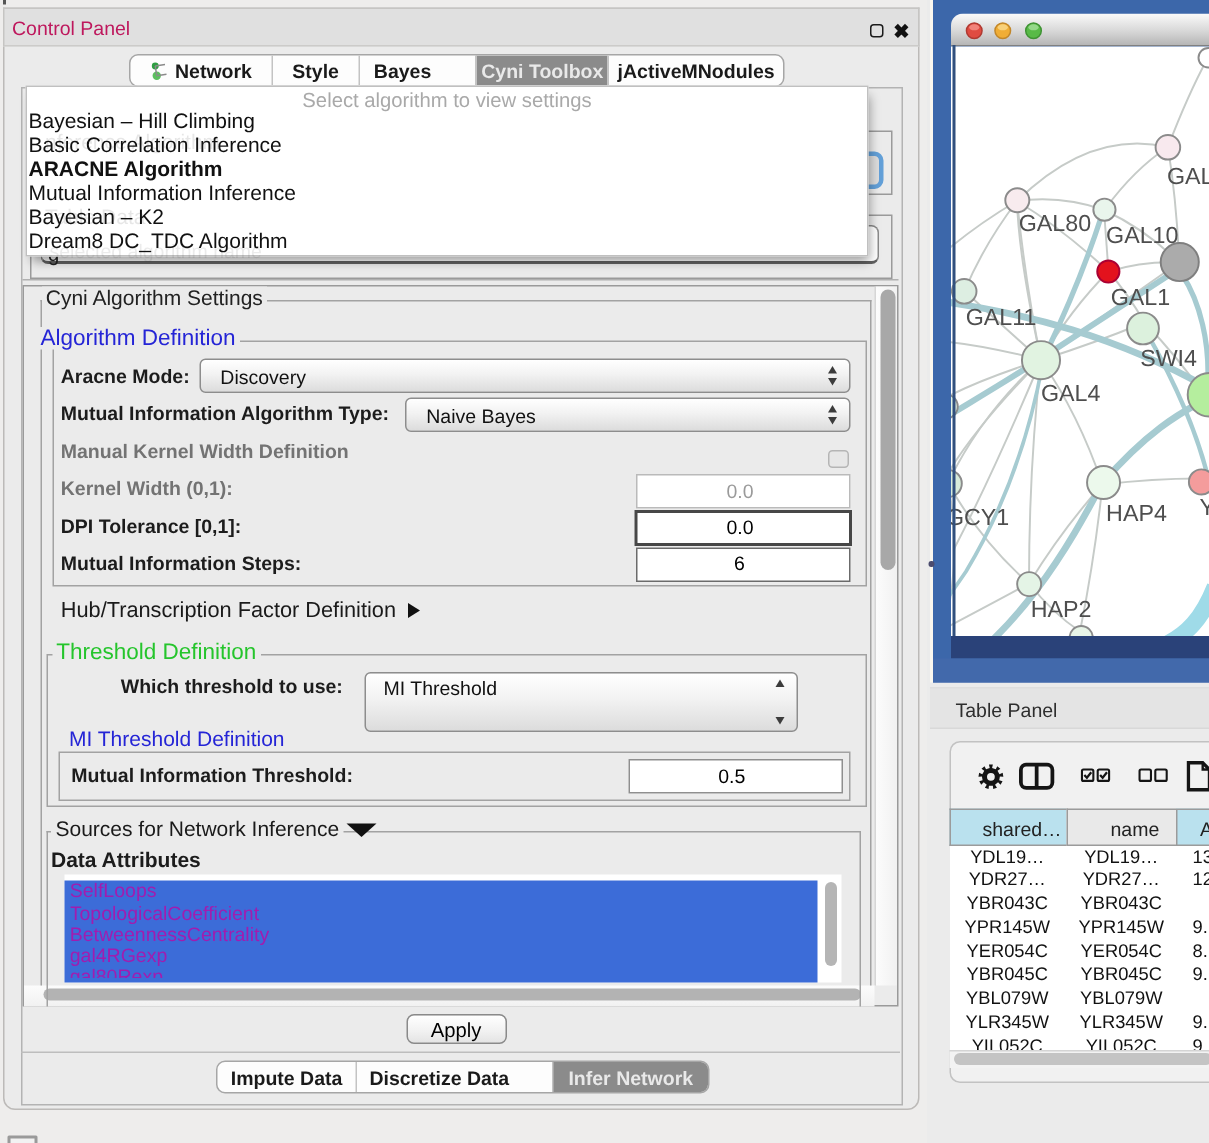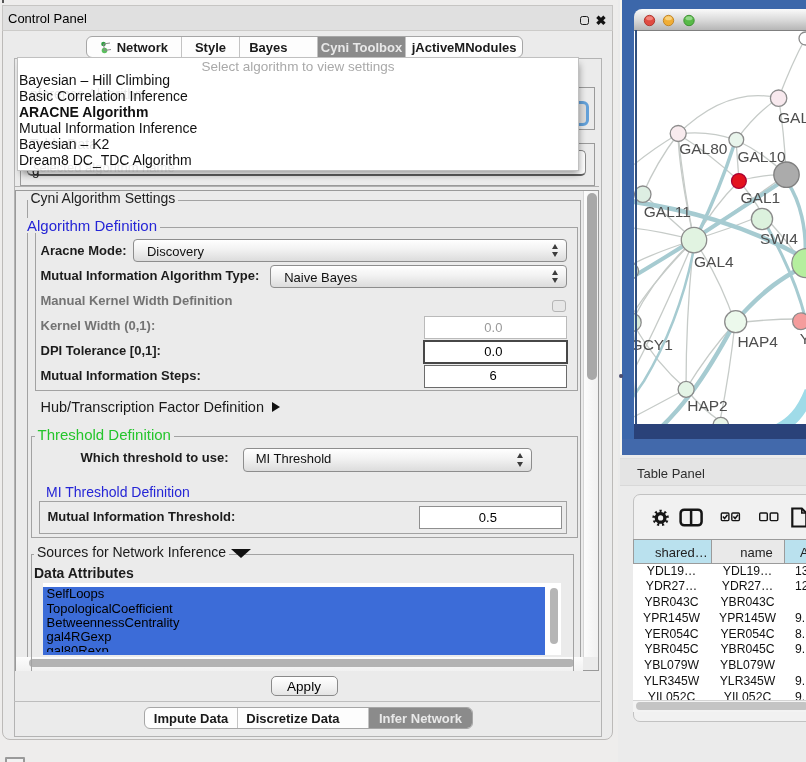--- a/index.html
+++ b/index.html
@@ -20,21 +20,21 @@
 .seg div:first-child{border-left:none}
 .seg .sel{background:#8b8b8b;color:#e9e9e9;margin-left:20px;}
 .ditem{font-size:14px;color:#111;white-space:nowrap;position:absolute;left:19px}
 </style>
 </head>
 <body>
 
 <div class="abs" style="left:2px;top:0;width:2px;height:3px;background:#555"></div>
 <div class="abs" style="left:2px;top:5px;width:611px;height:735px;background:#ebebeb;border:1px solid #bcbab8;border-radius:0 0 8px 8px"></div>
 <div class="abs" style="left:2px;top:5px;width:611px;height:26px;background:#e0e0e0;border:1px solid #c6c5c3;border-bottom:1px solid #cccbc9"></div>
-<div class="abs" style="left:8px;top:11px;font-size:13px;color:#000000">Control Panel</div>
+<div class="abs" style="left:8px;top:11px;font-size:13px;color:#be185d">Control Panel</div>
 <div class="abs" style="left:580px;top:15.5px;width:9px;height:9px;border:1.6px solid #1a1a1a;border-radius:2.5px"></div>
 <div class="abs" style="left:595.5px;top:12.5px;font-size:13px;font-weight:bold;color:#111">✖</div>
 
 <div class="seg" style="left:86px;top:36px;width:437px">
 <div style="width:99px"><svg width="13" height="13" viewBox="0 0 13 13" style="vertical-align:-2px">
         <circle cx="3.5" cy="3" r="2.3" fill="#2f9e42"></circle>
         <circle cx="4.5" cy="9.5" r="2.8" fill="#5bbf5e"></circle>
         <path d="M3.5 3 L4.5 9.5 M4.5 9.5 L11 8.5 M3.5 3 L10 2" stroke="#8a8a8a" stroke-width="1" fill="none"></path>
       </svg> Network</div>
 <div style="width:61px">Style</div>
@@ -86,38 +86,38 @@
 <div class="fld" style="left:423.3px;top:340.3px;width:145.2px;height:24px;border:2px solid #474747;color:#000;line-height:20px;padding-right:5px">0.0</div>
 <div class="lbl" style="left:40.5px;top:368.4px">Mutual Information Steps:</div>
 <div class="fld" style="left:423.7px;top:365.2px;width:143.7px;height:22.5px;border:1px solid #6b6b6b;color:#000;line-height:20.5px;padding-right:5px">6</div>
 
 <div class="abs" style="left:40.5px;top:398.8px;font-size:14.5px;color:#1a1a1a">Hub/Transcription Factor Definition</div>
 <div class="abs" style="left:272px;top:402px;width:0;height:0;border-top:5.5px solid transparent;border-bottom:5.5px solid transparent;border-left:8px solid #111"></div>
 
 <div class="grp" style="left:31px;top:435.5px;width:547px;height:102.5px"></div>
 <div class="gl" style="left:34.5px;top:426.6px;font-size:15px;color:#25c52c">Threshold Definition</div>
 <div class="lbl" style="left:80.5px;top:450.2px">Which threshold to use:</div>
-<div class="combo" style="left:242.7px;top:447.5px;width:289px;height:24px">
+<div class="combo" style="left:242.7px;top:447.5px;width:289px;height:40px">
     <span class="tx" style="top:2.5px;left:12px">MI Threshold</span>
     <span class="up"></span>
     <span class="dn"></span>
   </div>
 <div class="grp" style="left:39px;top:500.5px;width:528px;height:33.5px"></div>
 <div class="gl" style="left:43px;top:485px;font-size:14px;color:#2525d6">MI Threshold Definition</div>
 <div class="lbl" style="left:47.5px;top:509.2px">Mutual Information Threshold:</div>
 <div class="fld" style="left:418.9px;top:506.3px;width:142.9px;height:23px;border:1px solid #8f8f8f;color:#000;line-height:21px;padding-right:5px">0.5</div>
 
 <div class="abs" style="left:31px;top:553.5px;width:542.5px;height:117px;border:1px solid #a2a2a2;border-bottom:none"></div>
 <div class="gl" style="left:34px;top:544.7px;font-size:14px;color:#1a1a1a">Sources for Network Inference</div>
 <div class="abs" style="left:230.5px;top:549px;width:0;height:0;border-left:10.5px solid transparent;border-right:10.5px solid transparent;border-top:9px solid #111"></div>
 <div class="lbl" style="left:34px;top:564.7px;font-size:14px">Data Attributes</div>
 
 <div class="abs" style="left:43px;top:583px;width:517.5px;height:72px;background:#fff"></div>
 <div class="abs" style="left:43px;top:587px;width:502.4px;height:68px;background:#3c6cd8;overflow:hidden"></div>
-<div class="abs" style="left:46.5px;top:587.3px;font-size:13px;color:#000000;line-height:14.3px;width:400px;height:65px;overflow:hidden">SelfLoops<br>TopologicalCoefficient<br>BetweennessCentrality<br>gal4RGexp<br>gal80Rexp</div>
+<div class="abs" style="left:46.5px;top:587.3px;font-size:13px;color:#a21caf;line-height:14.3px;width:400px;height:65px;overflow:hidden">SelfLoops<br>TopologicalCoefficient<br>BetweennessCentrality<br>gal4RGexp<br>gal80Rexp</div>
 <div class="abs" style="left:549.5px;top:588px;width:8.5px;height:56px;background:#b5b5b5;border-radius:4.5px"></div>
 
 <div class="abs" style="left:270.5px;top:675.5px;width:67px;height:20px;background:linear-gradient(#fff,#f2f2f2 55%,#e4e4e4);border:1px solid #8a8a8a;border-radius:5px;text-align:center;font-size:13.5px;line-height:19px;color:#000">Apply</div>
 
 <div class="abs" style="left:14px;top:700.5px;width:586px;height:1px;background:#bdbdbd"></div>
 <div class="seg" style="left:144.2px;top:706.5px;width:329px;height:22.5px">
 <div style="width:98.3px;line-height:22px">Impute Data</div>
 <div style="width:118.9px;line-height:22px">Discretize Data</div>
 <div class="sel" style="width:111.8px;line-height:22px">Infer Network</div>
 </div>

